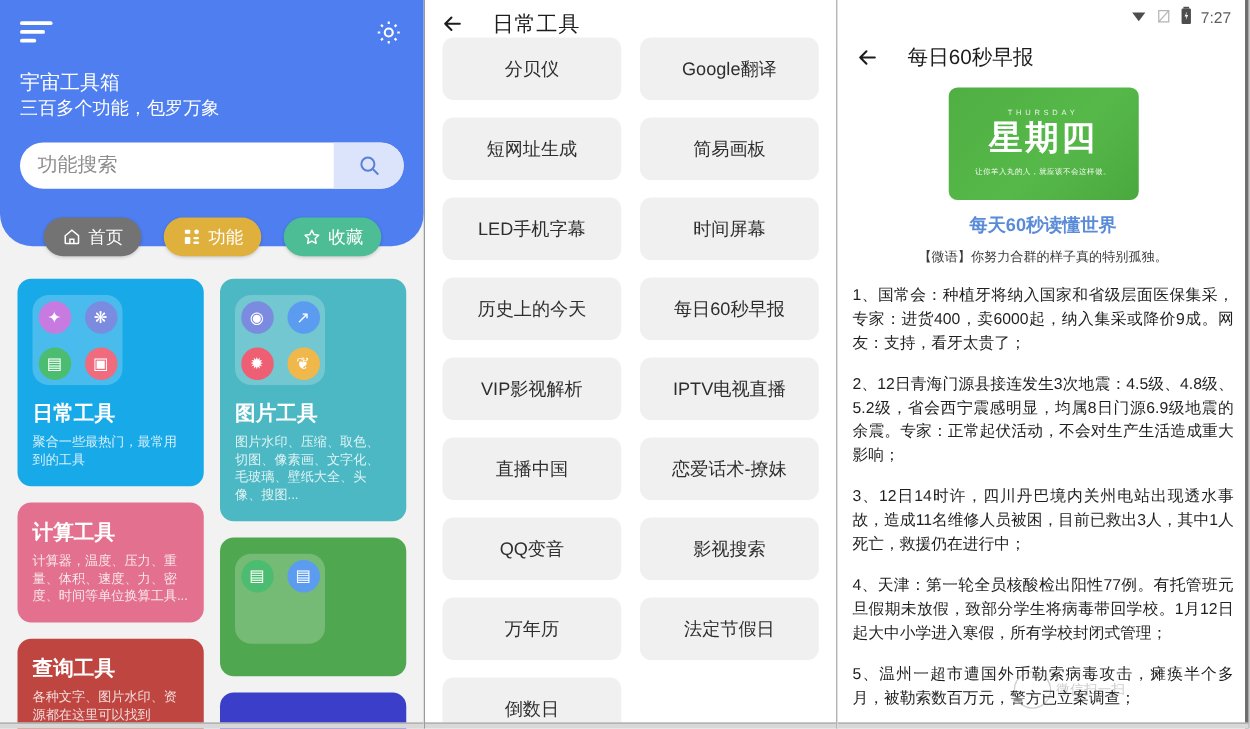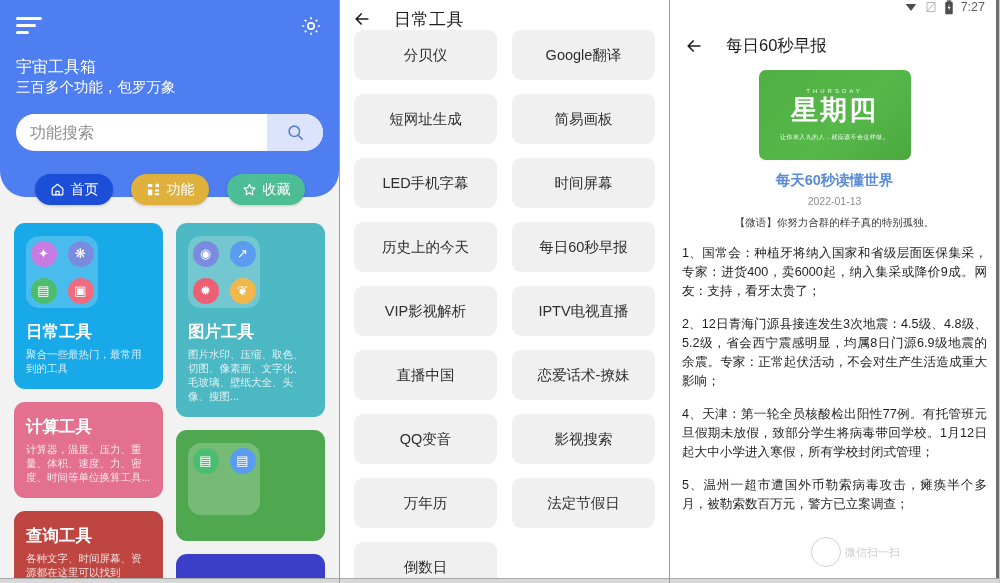--- a/index.html
+++ b/index.html
@@ -143,21 +143,21 @@
   .tool-grid-clip { margin-top: -26px; height: 571px; overflow: hidden; }
 
   
   .panel-article {
     position: relative;
     width: 329px; height: 583px;
     background: #ffffff;
     overflow: hidden;
   }
   .status-bar {
-    height: 28px; display: flex; justify-content: flex-end;
+    height: 28px; display: flex; align-items: center; justify-content: flex-end;
     gap: 7px; padding-right: 14px; color: #5d5d5d; font-size: 12.5px;
   }
   .art-bar {
     height: 36px; display: flex; align-items: center; padding-left: 14px; gap: 22px;
   }
   .art-bar-title { font-size: 16.5px; color: #1c1c1c; font-weight: 500; }
   .art-body { padding: 6px 12px 0 12px; }
   .poster {
     width: 152px; height: 90px; margin: 0 auto;
     background: linear-gradient(135deg, #4faf42 0%, #57b84a 55%, #4aa93e 100%);
@@ -228,21 +228,21 @@
           <svg width="19" height="19" viewBox="0 0 24 24" fill="none" stroke="#5a7fd6" stroke-width="2">
             <circle cx="10.5" cy="10.5" r="6.6"></circle>
               <path d="M15.4 15.4L21 21"></path>
           </svg>
         </button>
       </div>
     </div>
 
     <div class="nav-row">
 
-    <div class="nav-pill" style="background: #1d4ed8;">
+    <div class="nav-pill" style="background: #737373;">
           <span style="display: flex;">
             <svg width="15" height="15" viewBox="0 0 24 24" fill="none" stroke="#fff" stroke-width="1.9">
               <path d="M3.5 10.5L12 3.5l8.5 7v9a1 1 0 0 1-1 1h-15a1 1 0 0 1-1-1z"></path>
               <path d="M9.5 21v-6h5v6"></path>
             </svg>
           </span>
           <span>首页</span>
         </div>
         <div class="nav-pill" style="background: rgb(224, 176, 60);">
           <span style="display: flex;">
@@ -277,21 +277,21 @@
           </div>
           <div class="card-title">日常工具</div>
           <div class="card-desc">聚合一些最热门，最常用到的工具</div>
         </div>
         <div class="card" style="background: rgb(226, 112, 142);">
           <div class="card-title">计算工具</div>
           <div class="card-desc">计算器，温度、压力、重量、体积、速度、力、密度、时间等单位换算工具...</div>
         </div>
         <div class="card" style="background: rgb(191, 69, 64);">
           <div class="card-title">查询工具</div>
-          <div class="card-desc">各种文字、时间屏幕、资源都在这里可以找到</div>
+          <div class="card-desc">各种文字、图片水印、资源都在这里可以找到</div>
         </div>
         <div class="card" style="background: rgb(75, 184, 196);">
           <div class="icon-grid">
             <div class="mini-icon" style="background: rgb(123, 140, 224);">◉</div>
             <div class="mini-icon" style="background: rgb(91, 155, 240);">↗</div>
             <div class="mini-icon" style="background: rgb(239, 95, 116);">✹</div>
             <div class="mini-icon" style="background: rgb(240, 184, 74);">❦</div>
           </div>
           <div class="card-title">图片工具</div>
           <div class="card-desc">图片水印、压缩、取色、切图、像素画、文字化、毛玻璃、壁纸大全、头像、搜图...</div>
@@ -376,25 +376,25 @@
       <div class="art-bar-title">每日60秒早报</div>
     </div>
 
     <div class="art-body">
       <div class="poster">
         <div class="poster-eyebrow">THURSDAY</div>
         <div class="poster-day">星期四</div>
         <div class="poster-quote">让你羊入丸的人，就应该不会这样做。</div>
       </div>
       <div class="art-headline">每天60秒读懂世界</div>
-      <div class="art-date">2022-01-13</div>
       <div class="art-motto">【微语】你努力合群的样子真的特别孤独。</div>
       <div id="news-items">
           <div class="art-item">1、国常会：种植牙将纳入国家和省级层面医保集采，专家：进货400，卖6000起，纳入集采或降价9成。网友：支持，看牙太贵了；</div>
           <div class="art-item">2、12日青海门源县接连发生3次地震：4.5级、4.8级、5.2级，省会西宁震感明显，均属8日门源6.9级地震的余震。专家：正常起伏活动，不会对生产生活造成重大影响；</div>
+          <div class="art-item">3、12日14时许，四川丹巴境内关州电站出现透水事故，造成11名维修人员被困，目前已救出3人，其中1人死亡，救援仍在进行中；</div>
           <div class="art-item">4、天津：第一轮全员核酸检出阳性77例。有托管班元旦假期未放假，致部分学生将病毒带回学校。1月12日起大中小学进入寒假，所有学校封闭式管理；</div>
           <div class="art-item">5、温州一超市遭国外币勒索病毒攻击，瘫痪半个多月，被勒索数百万元，警方已立案调查；</div>
         </div>
     </div>
 
     <div class="watermark">
       <div class="wm-circle"></div>
       <div class="wm-text">微信扫一扫</div>
     </div>
 

